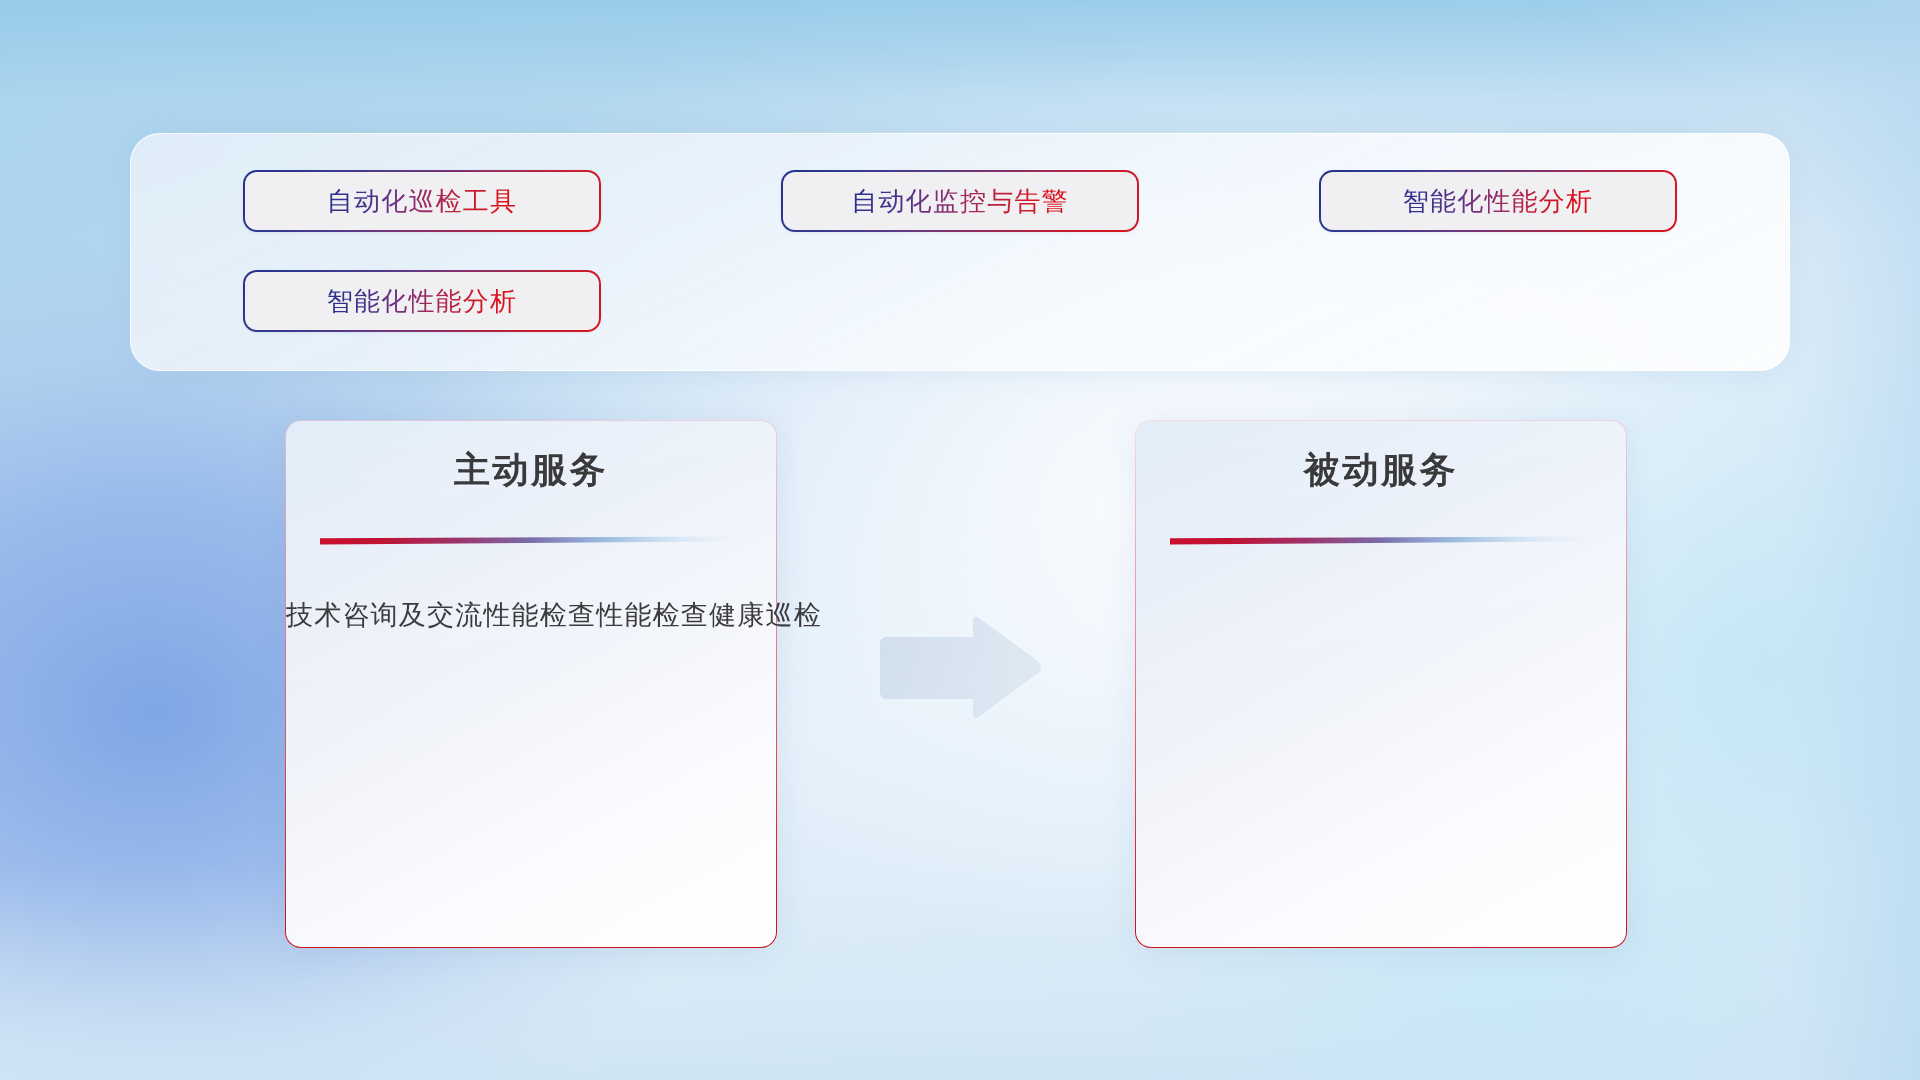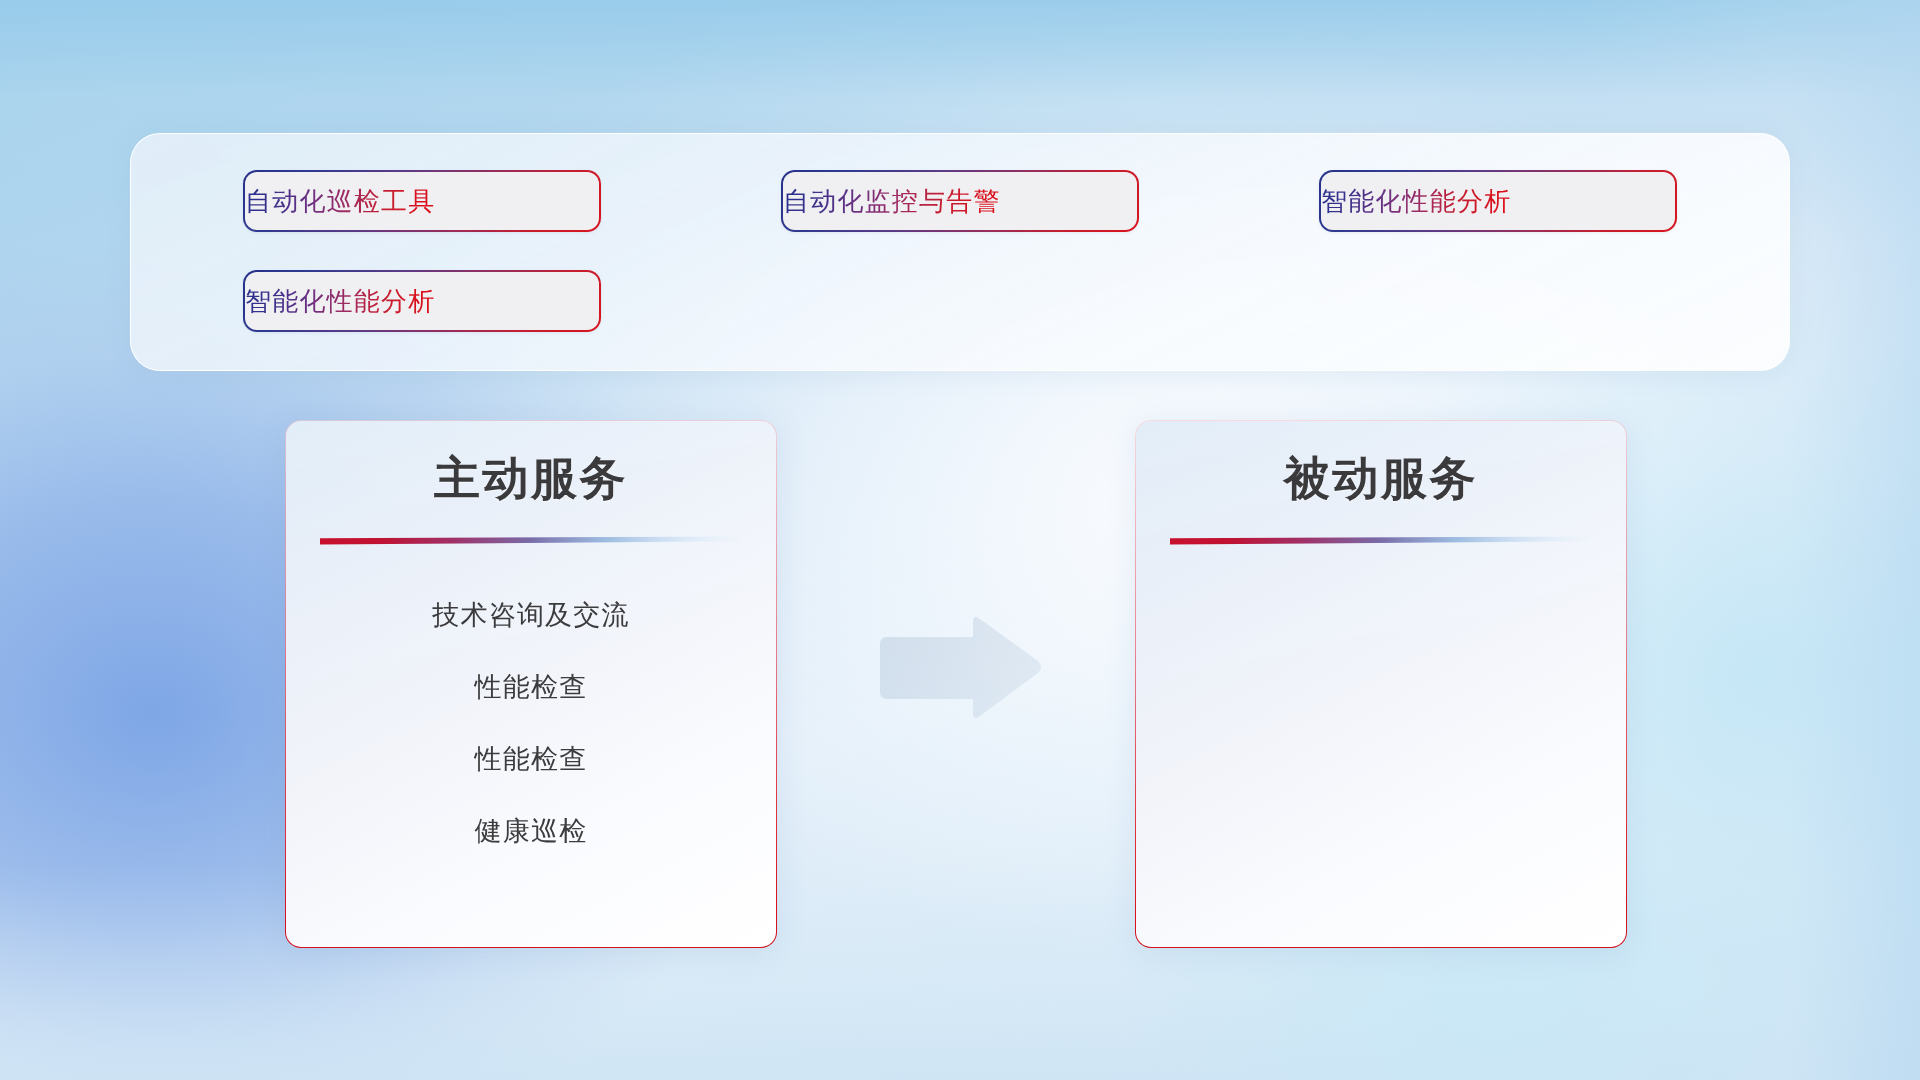--- a/index.html
+++ b/index.html
@@ -97,21 +97,21 @@
     column-gap:84px; row-gap:14px;
     padding:24px 64px 26px 64px;
   }
   .pill-cell{ display:flex; align-items:center; justify-content:center; }
 
   .pill{
     position:relative;
     width:100%; max-width:358px;
     height:62px;
     border-radius:14px;
-    display:flex; align-items:center; justify-content:flex-start;
+    display:flex; align-items:center; justify-content:center;
     background:
       linear-gradient(#f0f0f2,#f0f0f2) padding-box,
       linear-gradient(128deg,
         #27318a 0%,
         #2f3a90 16%,
         #5c3b86 40%,
         #972d5c 62%,
         #c81d2d 82%,
         #d8141e 100%) border-box;
     border:2.2px solid transparent;
@@ -161,39 +161,40 @@
     border:1.8px solid transparent;
     box-shadow:0 4px 30px rgba(110,150,195,0.16);
   }
   #card-proactive{ left:285px; }
   #card-reactive { left:1135px; }
 
   .card-title{
     position:absolute;
     left:0; right:0; top:32px;
     text-align:center;
-    font-size:46px;
+    font-size:36px;
     font-weight:bold;
     letter-spacing:2.5px;
     color:#3a3a3c;
     line-height:1.1;
     text-shadow:0 1px 1px rgba(255,255,255,0.6);
+    font-family:Liberation Mono, monospace;
   }
 
   .card-divider{
     position:absolute;
     left:34px; right:34px; top:115px;
     height:9px;
   }
   .card-divider svg{ display:block; width:100%; height:100%; }
 
   .card-list{
     position:absolute;
     left:0; right:0; top:158px;
-    display:flex; flex-direction:column;
+    display:flex; 
     align-items:center;
     gap:0;
   }
   .card-item{
     height:72px;
     display:flex; align-items:center; justify-content:center;
     font-size:27px;
     letter-spacing:1.2px;
     color:#3c3c3e;
     white-space:nowrap;

